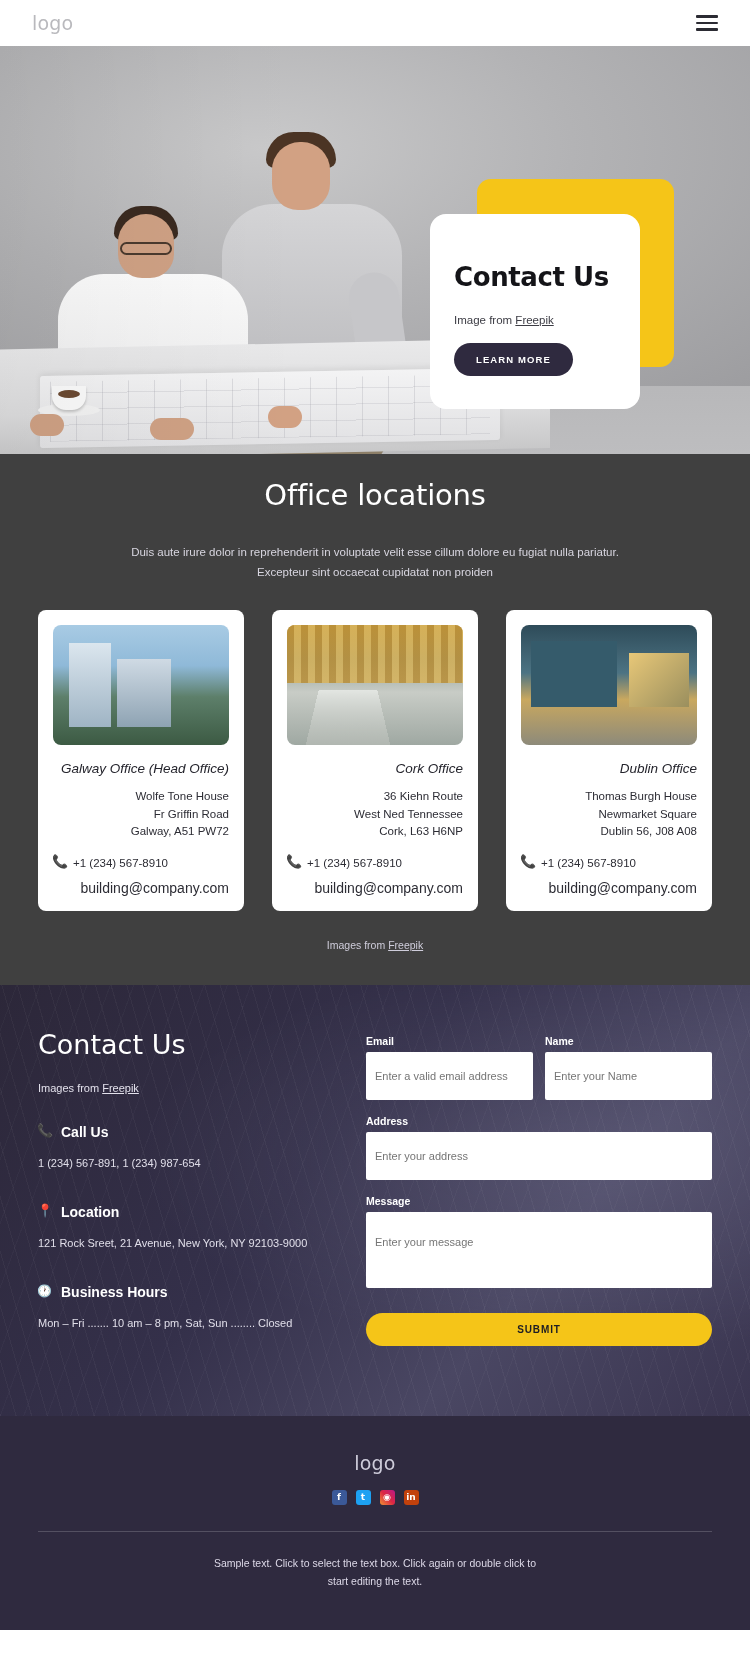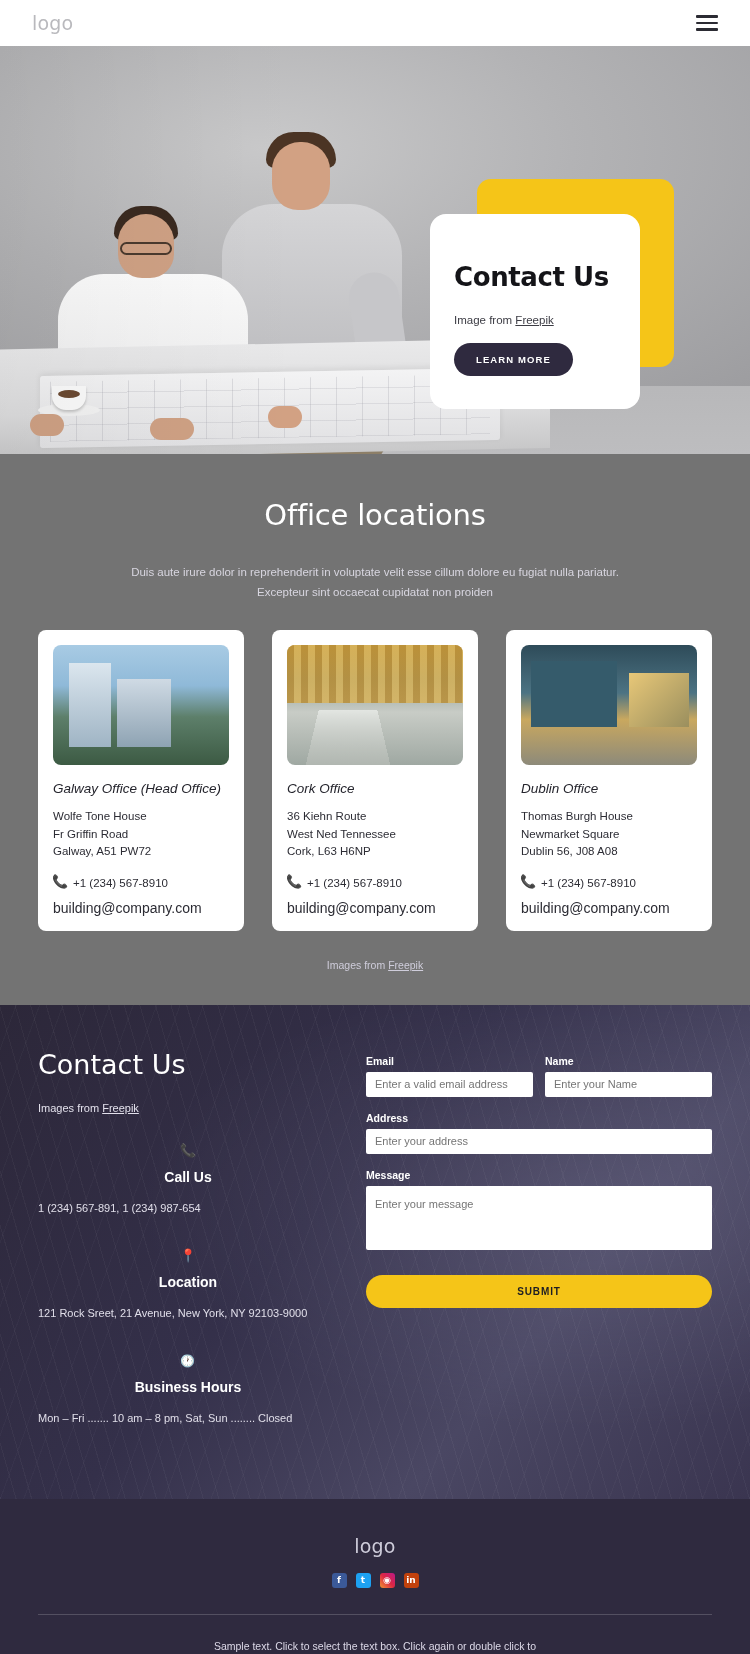--- a/index.html
+++ b/index.html
@@ -111,30 +111,30 @@
   .card-sub { margin-top: 22px; font-size: 11.5px; color:#3c3c44; }
   .card-sub a { color:#3c3c44; text-decoration: underline; }
   .btn-learn {
     margin-top: 17px; display:inline-block;
     background:#2f2a3f; color:#ffffff;
     font-size: 9.5px; font-weight: 700; letter-spacing: 1.1px;
     padding: 11px 22px; border-radius: 20px; border:none; cursor:pointer;text-align:right;
   }
 
   
-  .offices { background:#737373; padding: 44px 0 34px 0; }
+  .offices { background:#404040; padding: 24px 0 34px 0; }
   .offices h2 {
     text-align:center; color:#ffffff; font-size: 29px; font-weight: 400;
     letter-spacing: -.2px; font-family:"DejaVu Sans", sans-serif;
   }
   .offices .lead {
     margin: 30px auto 0; max-width: 500px; text-align:center;
     color:#d8d6e0; font-size: 11.5px; line-height: 20px;
   }
-  .cards { display:flex; gap:28px; padding: 28px 38px 0; }
+  .cards { display:flex; gap:28px; padding: 28px 38px 0; text-align: right; }
   .card { background:#ffffff; border-radius: 8px; flex:1; padding: 15px; }
   .card-img { height: 120px; border-radius: 8px; overflow:hidden; position:relative; }
   .img-a { background: linear-gradient(180deg,#a8cbe4 0%, #8fb9d8 34%, #5d7f6a 60%, #3c5a43 100%); }
   .img-a:before{ content:""; position:absolute; left:16px; top:18px; width:42px; height:84px; background:linear-gradient(180deg,#dbe6ee,#9fb4c4); }
   .img-a:after{ content:""; position:absolute; left:64px; top:34px; width:54px; height:68px; background:linear-gradient(180deg,#cfdae4,#8ea3b3); }
   .img-b { background: linear-gradient(180deg,#c9a24a 0%, #8e9e94 28%, #c8ccc6 56%, #9fa8a2 100%); }
   .img-b:before{ content:""; position:absolute; left:0; top:0; right:0; height:58px; background:repeating-linear-gradient(90deg,#b98e36 0 7px,#d8b35a 7px 14px); opacity:.85;}
   .img-b:after{ content:""; position:absolute; left:26px; bottom:0; width:70px; height:62px; background:linear-gradient(180deg,#e3e6e2,#aeb4ae); transform:perspective(60px) rotateX(22deg);}
   .img-c { background: linear-gradient(180deg,#2e4b59 0%, #4c7383 40%, #c9a85f 62%, #8d8a7a 100%); }
   .img-c:before{ content:""; position:absolute; left:10px; top:16px; width:86px; height:66px; background:#355b6b; }
@@ -158,39 +158,39 @@
       repeating-linear-gradient(74deg, rgba(255,255,255,.07) 0 1px, transparent 1px 15px),
       repeating-linear-gradient(-70deg, rgba(255,255,255,.05) 0 1px, transparent 1px 22px),
       radial-gradient(ellipse at 78% 40%, rgba(160,160,190,.35), transparent 55%);
   }
   .contact-inner { position:relative; display:flex; padding: 0 38px; gap: 28px; }
   .contact-left { width: 300px; }
   .contact-left h2 { color:#fff; font-size: 27px; font-weight:400; font-family:"DejaVu Sans", sans-serif; }
   .contact-left .freepik { margin-top: 22px; font-size:11px; color:#e3e1ec; }
   .contact-left .freepik a { color:#e3e1ec; text-decoration: underline; }
   .info-block { margin-top: 30px; }
-  .info-head { display:flex; align-items:center; gap: 9px; flex-direction: column; }
+  .info-head { display:flex; align-items:center; gap: 9px; }
   .info-head .ttl { color:#ffffff; font-size: 14px; font-weight: 700; }
   .info-body { margin-top: 13px; font-size: 11px; color:#e0dee9; line-height: 21px; }
   .ico { width:14px; height:16px; display:inline-block; position:relative; }
   .ico-phone:before{ content:"📞"; font-size:13px; position:absolute; left:-1px; top:-1px; filter: hue-rotate(0deg); }
   .ico-pin:before{ content:"📍"; font-size:13px; position:absolute; left:-1px; top:-1px; }
   .ico-clock:before{ content:"🕐"; font-size:12px; position:absolute; left:-1px; top:0; }
 
   .contact-right { flex:1; padding-top: 6px; }
   .row { display:flex; gap: 12px; }
   .field { flex:1; margin-bottom: 15px; }
   .field label { display:block; color:#ffffff; font-size:10.5px; font-weight:700; margin-bottom: 5px; }
   .field input, .field textarea {
     width:100%; border:none; background:#ffffff; border-radius:2px;
-    padding: 12px 9px; font-size: 11px; color:#333; font-family:"Liberation Sans", sans-serif;
+    padding: 24px 9px; font-size: 11px; color:#333; font-family:"Liberation Sans", sans-serif;
     outline:none;
   }
   .field input { height: 25px; }
-  .field textarea { height: 64px; resize:none; }
+  .field textarea { height: 76px; resize:none; }
   .btn-submit {
     width:100%; background:#f5c518; border:none; border-radius: 20px;
     padding: 11px 0; font-size: 10px; font-weight:700; letter-spacing:.9px;
     color:#1e1e24; cursor:pointer; margin-top: 6px;
     font-family:"Liberation Sans", sans-serif;
   }
 
   
   .footer { background:#2f2a3f; padding: 36px 0 40px; }
   .footer .logo-text { text-align:center; color:#cfcddb; font-size:19px; }

